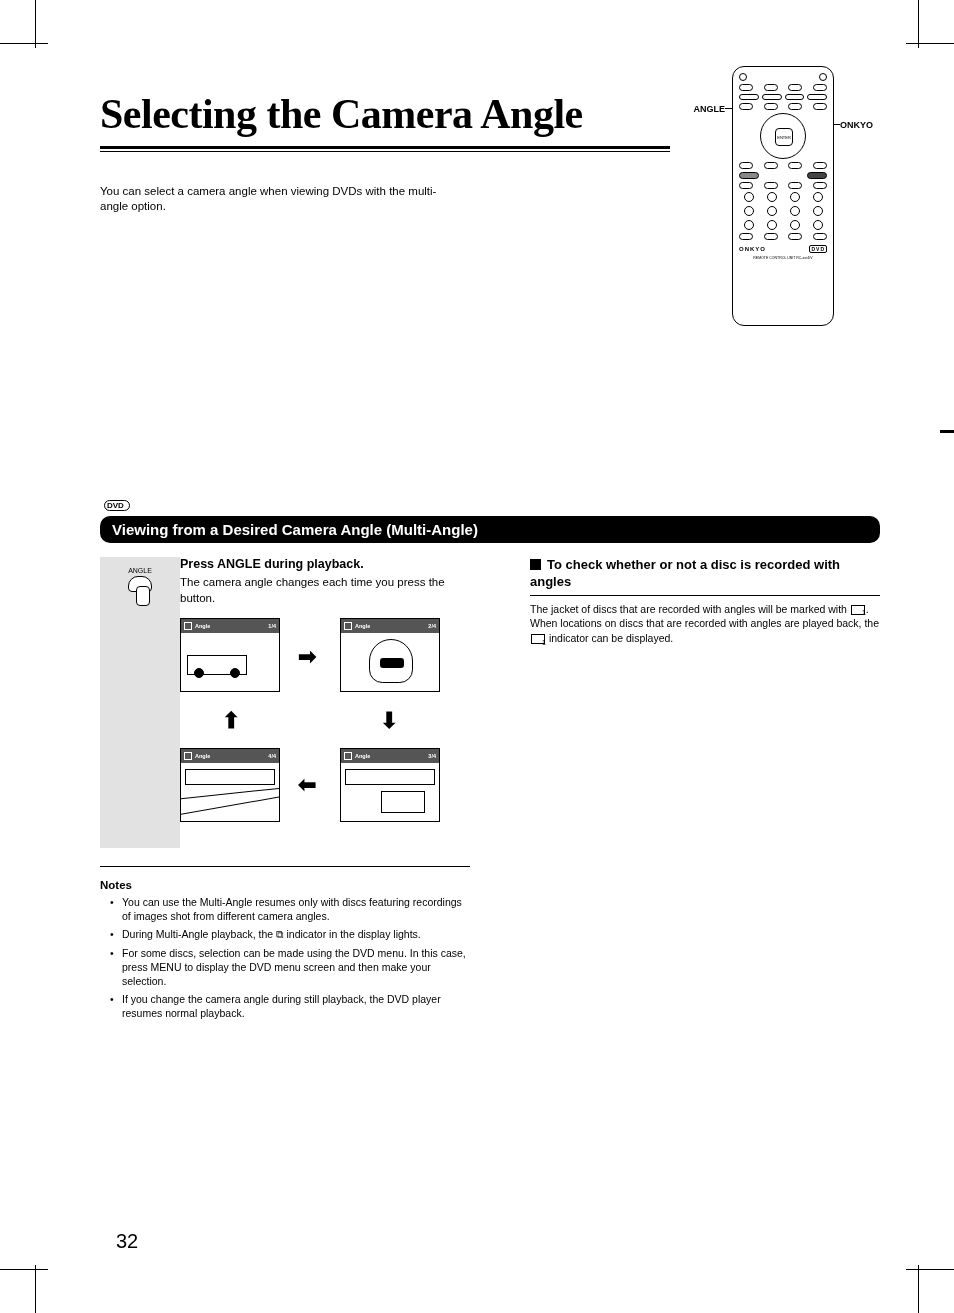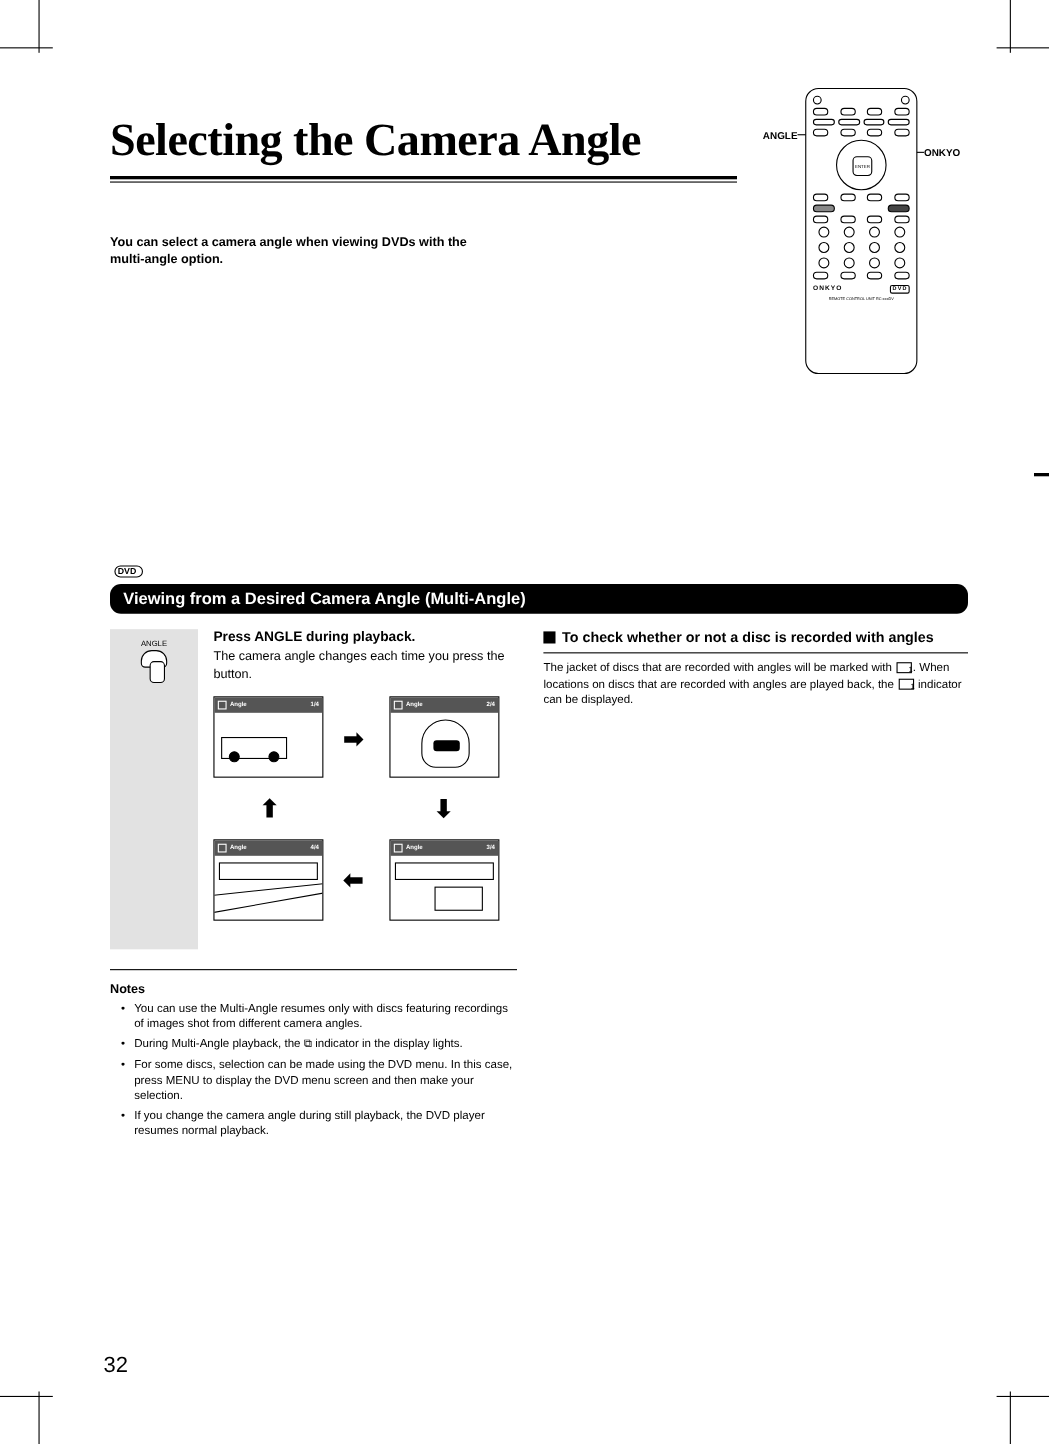--- a/index.html
+++ b/index.html
@@ -17,21 +17,21 @@
   .crop.tr-v { right: 35px; top: 0; width: 0; height: 48px; border: none; border-left: 1.5px solid #000; }
   .crop.tr-h { right: 0; top: 43px; width: 48px; height: 0; border: none; border-top: 1.5px solid #000; }
   .crop.bl-v { left: 35px; bottom: 0; width: 0; height: 48px; border: none; border-left: 1.5px solid #000; }
   .crop.bl-h { left: 0; bottom: 43px; width: 48px; height: 0; border: none; border-top: 1.5px solid #000; }
   .crop.br-v { right: 35px; bottom: 0; width: 0; height: 48px; border: none; border-left: 1.5px solid #000; }
   .crop.br-h { right: 0; bottom: 43px; width: 48px; height: 0; border: none; border-top: 1.5px solid #000; }
   .side-tick { position:absolute; right:0; top:430px; width:14px; height:0; border-top:3px solid #000;}
 
   .page {
     position: absolute;
-    left: 100px; top: 104px;
+    left: 100px; top: 90px;
     width: 780px;
   }
   .header-row {
     display: flex;
     align-items: flex-start;
     gap: 10px;
   }
   .title-block { flex: 1; }
   h1.title {
     font-family: "Times New Roman", Times, serif;
@@ -41,22 +41,22 @@
     padding-bottom: 6px;
   }
   .title-rule {
     border-top: 3px solid #000;
     border-bottom: 1px solid #000;
     height: 6px;
     margin-top: 2px;
   }
   .intro {
     font-size: 11.5px;
-    font-weight: bold;
-    margin-top: 48px;
+    font-weight: normal;
+    margin-top: 32px;
     line-height: 1.3;
     max-width: 340px;
   }
 
   .remote-wrap { position: relative; width: 200px; height: 260px; }
   .remote {
     position: absolute; left: 52px; top: -24px;
     width: 102px; height: 260px;
     border: 1.2px solid #000;
     border-radius: 12px;
@@ -89,23 +89,23 @@
   }
   .section-bar {
     background:#000; color:#fff;
     font-size:15px; font-weight:bold;
     padding:5px 12px; border-radius:10px;
     margin-top:4px;
   }
 
   .cols { display:flex; gap:24px; margin-top:14px; }
   .col-left { width:370px; }
-  .col-right { flex:1; }
-
-  .step-row { display:flex; gap:14px; }
+  .col-right { flex:1;margin-left:36px; }
+
+  .step-row { display:flex; }
   .step-icon-box {
     width:80px; background:#e2e2e2;
     display:flex; flex-direction:column; align-items:center;
     padding:10px 4px 30px 4px;
   }
   .step-icon-box .lbl { font-size:7px; margin-bottom:2px;}
   .press-icon { width:32px; height:32px; position:relative;}
   .press-icon .cap { width:24px;height:16px;border:1px solid #000;border-radius:10px 10px 4px 4px;position:absolute;top:0;left:4px;background:#fff;}
   .press-icon .hand{position:absolute;top:10px;left:12px;width:14px;height:20px;border:1px solid #000;border-radius:4px;background:#fff;}
 
@@ -147,21 +147,21 @@
   ul.notes li { font-size:10.5px; line-height:1.35; margin-bottom:4px; list-style: none; position:relative; padding-left:8px;}
   ul.notes li::before{content:"•"; position:absolute; left:-4px;}
   .inline-icon{display:inline-block;width:14px;height:10px;border:1px solid #000;vertical-align:middle;position:relative;margin:0 1px;}
   .inline-icon::after{content:"1";position:absolute;right:-2px;bottom:-4px;font-size:7px;}
 
   .sub-h { font-size:13px; font-weight:bold; line-height:1.3;}
   .sub-h .sq{display:inline-block;width:11px;height:11px;background:#000;vertical-align:-1px;margin-right:6px;}
   .sub-rule{border-top:1px solid #000;margin-top:4px;margin-bottom:6px;}
   .sub-text{font-size:10.5px;line-height:1.4;}
 
-  .pagenum { position:absolute; left:94px; bottom:60px; font-size:20px; }
+  .pagenum { position:absolute; left:116px; bottom:60px; font-size:20px; }
 </style>
 </head>
 <body>
 
 <div class="crop tl-v"></div>
 <div class="crop tl-h"></div>
 <div class="crop tr-v"></div>
 <div class="crop tr-h"></div>
 <div class="crop bl-v"></div>
 <div class="crop bl-h"></div>

